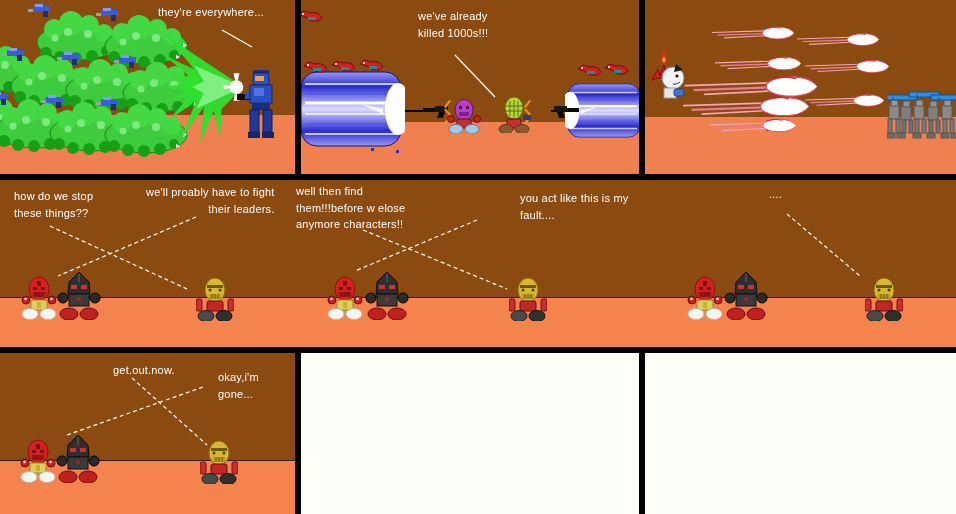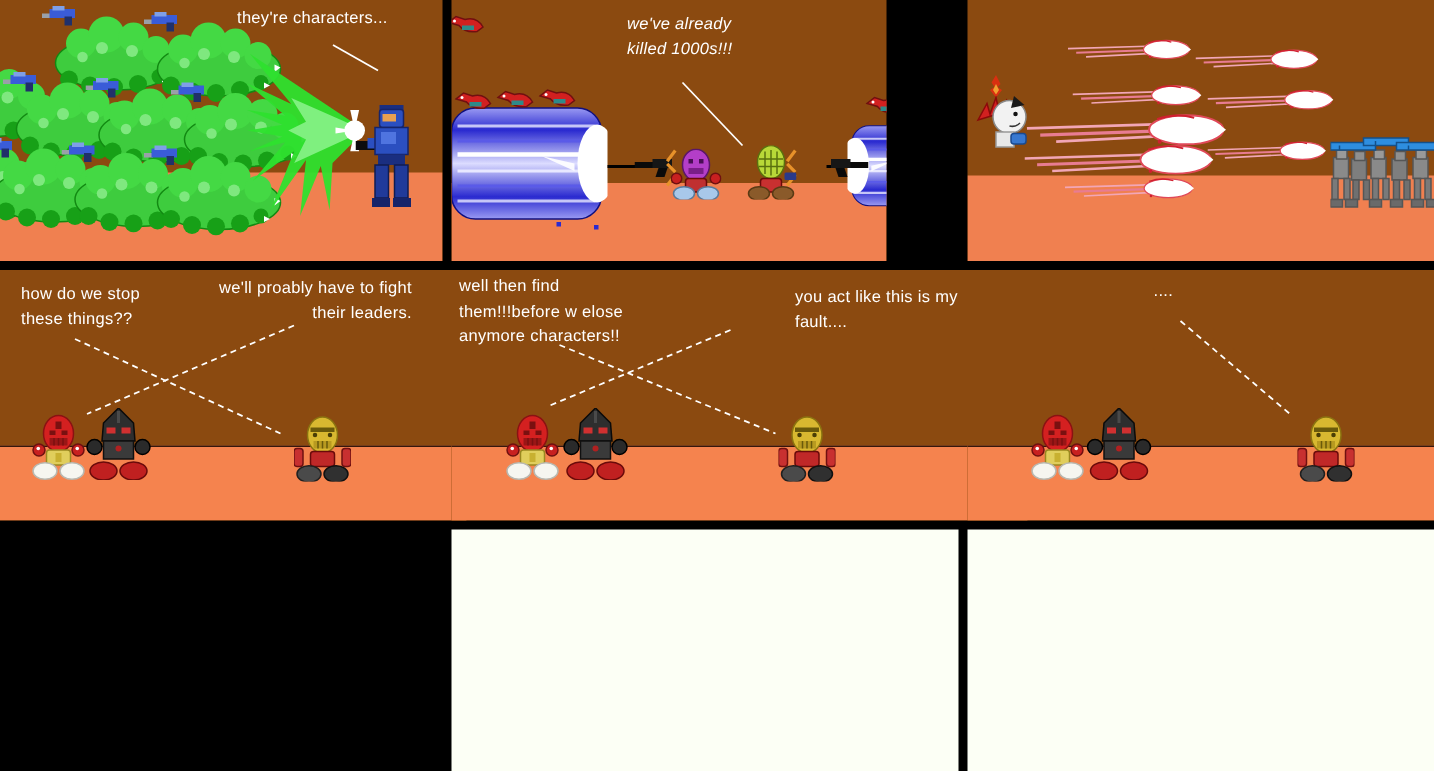--- a/index.html
+++ b/index.html
@@ -257,24 +257,24 @@
         <use href="#blob" x="114" y="53" width="92" height="62"></use>
         <use href="#blob" x="-58" y="86" width="92" height="62"></use>
         <use href="#blob" x="-14" y="90" width="92" height="62"></use>
         <use href="#blob" x="41" y="93" width="92" height="62"></use>
         <use href="#blob" x="96" y="95" width="92" height="62"></use>
       </g>
       <use href="#blast" x="163" y="30" width="82" height="118"></use>
       <use href="#robotblue" x="237" y="70" width="46" height="70"></use>
       <line class="ptr" x1="222" y1="30" x2="252" y2="47"></line>
     </svg>
-    <div class="speech" style="left:158px;top:4px;">they're characters...</div>
-  </section>
-
-  <section class="panel" style="left:301px;top:0;width:290px;height:174px;font-style:italic;">
+    <div class="speech" style="left:158px;top:4px;">they're everywhere...</div>
+  </section>
+
+  <section class="panel" style="left:301px;top:0;width:338px;height:174px;">
     <div class="floor" style="height:52px;"></div>
     <svg class="sprites" width="338" height="174" viewBox="0 0 338 174">
       <use href="#dino" x="-3" y="9" width="26" height="14"></use>
       <use href="#cyl" x="0" y="70" width="104" height="78"></use>
       <g transform="translate(339,73) scale(-1,1)">
         <use href="#cyl" x="0" y="0" width="75" height="75"></use>
       </g>
       <use href="#dino" x="2" y="60" width="26" height="14"></use>
       <use href="#dino" x="30" y="59" width="26" height="14"></use>
       <use href="#dino" x="58" y="58" width="26" height="14"></use>
@@ -325,21 +325,21 @@
       <use href="#toared" x="21" y="96" width="36" height="44"></use>
       <use href="#toablack" x="57" y="92" width="44" height="48"></use>
       <use href="#toayellow" x="196" y="97" width="38" height="44"></use>
     </svg>
     <div class="speech" style="left:14px;top:8px;">how do we stop
 these things??</div>
     <div class="speech" style="left:146px;top:4px;text-align:right;">we'll proably have to fight
 their leaders.</div>
   </section>
 
-  <section class="panel" style="left:301px;top:180px;width:384px;height:167px;">
+  <section class="panel" style="left:291px;top:180px;width:384px;height:167px;">
     <div class="floor edged" style="height:49px;background:#f5834e;"></div>
     <svg class="sprites" width="338" height="167" viewBox="0 0 338 167">
       <line class="ptr dash" x1="72" y1="50" x2="216" y2="109"></line>
       <line class="ptr dash" x1="186" y1="40" x2="64" y2="91"></line>
       <use href="#toared" x="36" y="96" width="36" height="44"></use>
       <use href="#toablack" x="74" y="92" width="44" height="48"></use>
       <use href="#toayellow" x="218" y="97" width="38" height="44"></use>
     </svg>
     <div class="speech" style="left:5px;top:3px;">well then find
 them!!!before w elose
@@ -352,18 +352,31 @@
     <div class="floor edged" style="height:49px;background:#f5834e;"></div>
     <svg class="sprites" width="311" height="167" viewBox="0 0 311 167">
       <line class="ptr dash" x1="142" y1="34" x2="215" y2="96"></line>
       <use href="#toared" x="42" y="96" width="36" height="44"></use>
       <use href="#toablack" x="79" y="92" width="44" height="48"></use>
       <use href="#toayellow" x="220" y="97" width="38" height="44"></use>
     </svg>
     <div class="speech" style="left:124px;top:6px;">....</div>
   </section>
 
+  <section class="panel" style="left:0;top:353px;width:295px;height:161px;">
+    <div class="floor edged" style="height:53px;background:#f5834e;"></div>
+    <svg class="sprites" width="295" height="161" viewBox="0 0 295 161">
+      <line class="ptr dash" x1="67" y1="82" x2="203" y2="34"></line>
+      <line class="ptr dash" x1="132" y1="25" x2="207" y2="92"></line>
+      <use href="#toared" x="20" y="86" width="36" height="44"></use>
+      <use href="#toablack" x="56" y="82" width="44" height="48"></use>
+      <use href="#toayellow" x="200" y="87" width="38" height="44"></use>
+    </svg>
+    <div class="speech" style="left:113px;top:9px;">get.out.now.</div>
+    <div class="speech" style="left:218px;top:16px;">okay,i'm
+gone...</div>
+  </section>
 
   <section class="panel blank" style="left:301px;top:353px;width:338px;height:161px;"></section>
 
   <section class="panel blank" style="left:645px;top:353px;width:311px;height:161px;"></section>
 
 </div>
 
 </body></html>

